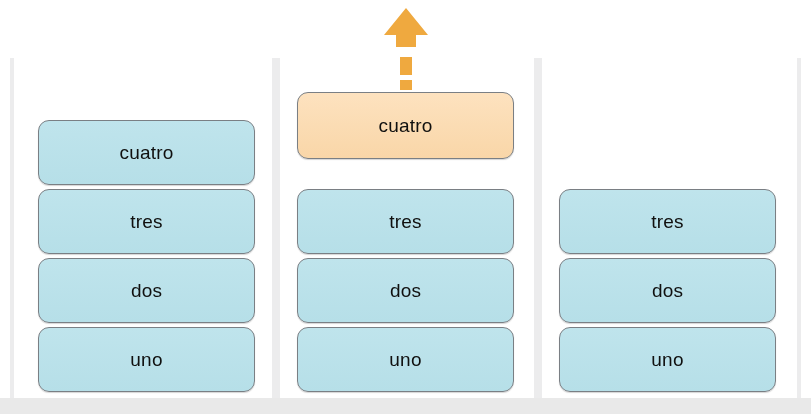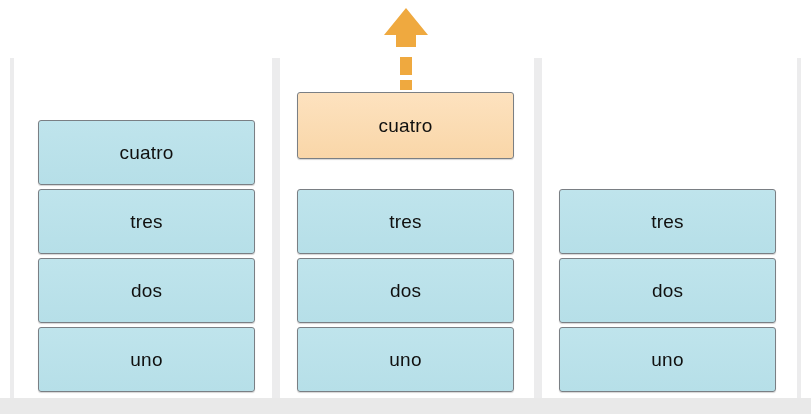--- a/index.html
+++ b/index.html
@@ -54,21 +54,21 @@
   .panel .edge-right { right: 0; }
 
   #panel-1 { left: 10px;  width: 266px; }
   #panel-2 { left: 276px; width: 262px; }
   #panel-3 { left: 538px; width: 263px; }
 
   
   .stack-box {
     position: absolute;
     box-sizing: border-box;
-    border-radius: 3px;
+    border-radius: 11px;
     border: 1.4px solid #7a7f84;
     display: flex;
     align-items: center;
     justify-content: center;
     font-size: 19px;
     color: #10100f;
     letter-spacing: 0.2px;
     box-shadow: 0 1px 1px rgba(0,0,0,0.17);
   }
   .stack-box.blue {

